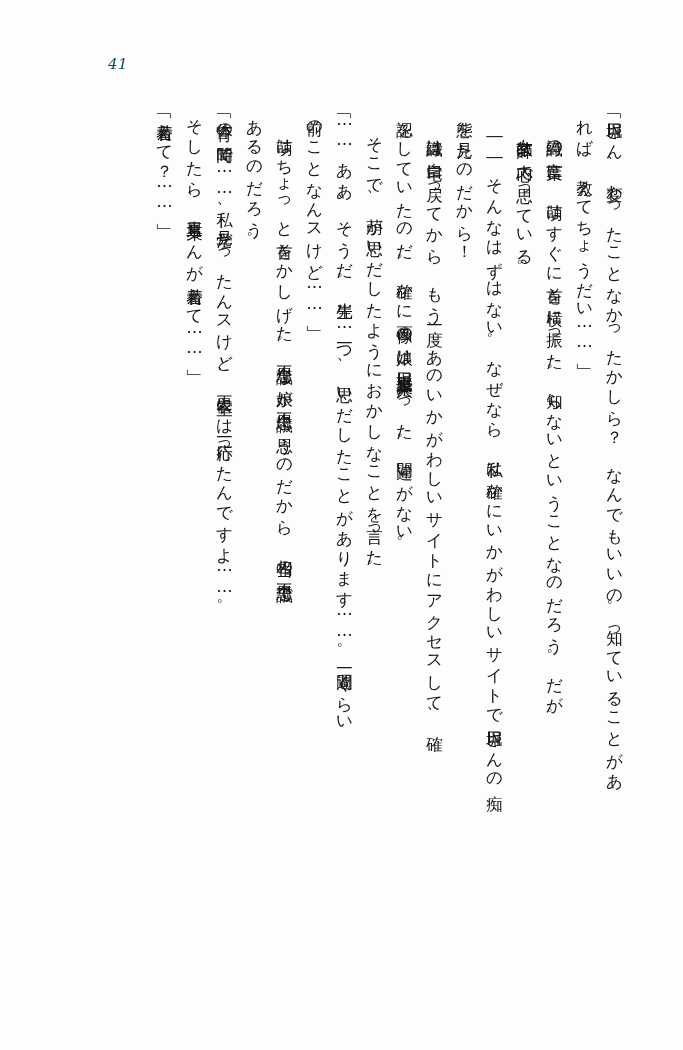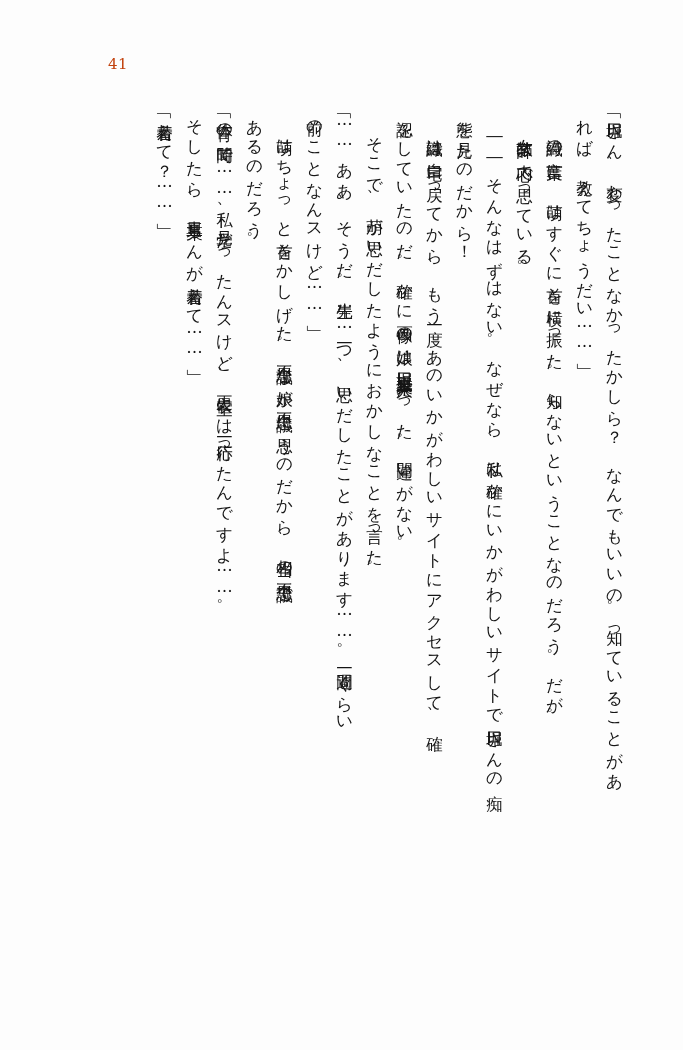--- a/index.html
+++ b/index.html
@@ -14,22 +14,23 @@
     background: #fdfdfd;
     overflow: hidden;
     font-family: "DejaVu Serif", "Liberation Serif", serif;
     color: #1a1a1a;
   }
   .page-number {
     position: absolute;
     top: 55px;
     left: 108px;
     font-size: 15px;
+    font-style: italic;
     font-family: "DejaVu Serif", "Liberation Serif", serif;
-    color: #c2410c;
+    color: #0c4a6e;
     letter-spacing: 0.5px;
   }
   .text-body {
     position: absolute;
     top: 108px;
     left: 82px;
     width: 540px;
     height: 830px;
     display: flex;
     flex-direction: row-reverse;

